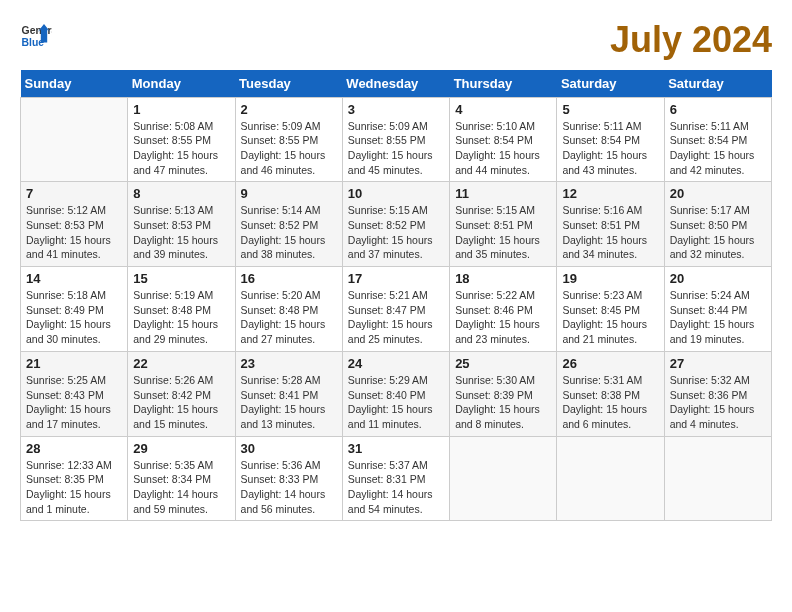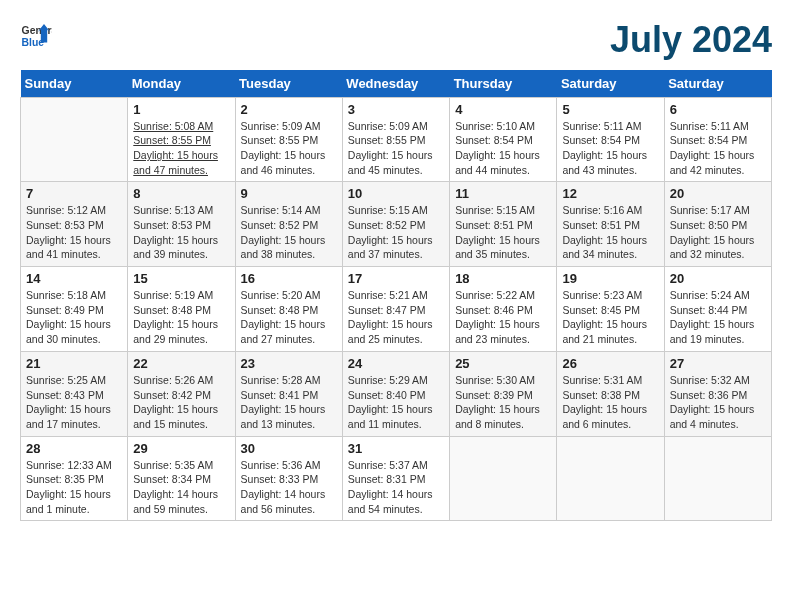--- a/index.html
+++ b/index.html
@@ -24,21 +24,21 @@
     .logo-icon {
       width: 32px;
       height: 32px;
     }
     .title-block {
       text-align: right;
     }
     .month-year {
       font-size: 36px;
       font-weight: bold;
-      color: #0c4a6e;
+      color: #a16207;
       line-height: 1.1;
     }
     .location {
       font-size: 16px;
       color: #555;
     }
     table {
       width: 100%;
       border-collapse: collapse;
       font-size: 11px;
@@ -106,21 +106,21 @@
         <th>Thursday</th>
         <th>Saturday</th>
         <th>Saturday</th>
       </tr>
   </thead>
   <tbody id="calendar-body">
   <tr>
         <td class="empty"></td>
         <td>
           <span class="day-number">1</span>
-          <div class="day-info" style="white-space: pre-line; text-decoration: underline;">Sunrise: 5:08 AM
+          <div class="day-info" style="white-space: pre-line;">Sunrise: 5:08 AM
 Sunset: 8:55 PM
 Daylight: 15 hours
 and 47 minutes.</div>
         </td>
         <td>
           <span class="day-number">2</span>
           <div class="day-info" style="white-space: pre-line;">Sunrise: 5:09 AM
 Sunset: 8:55 PM
 Daylight: 15 hours
 and 46 minutes.</div>

